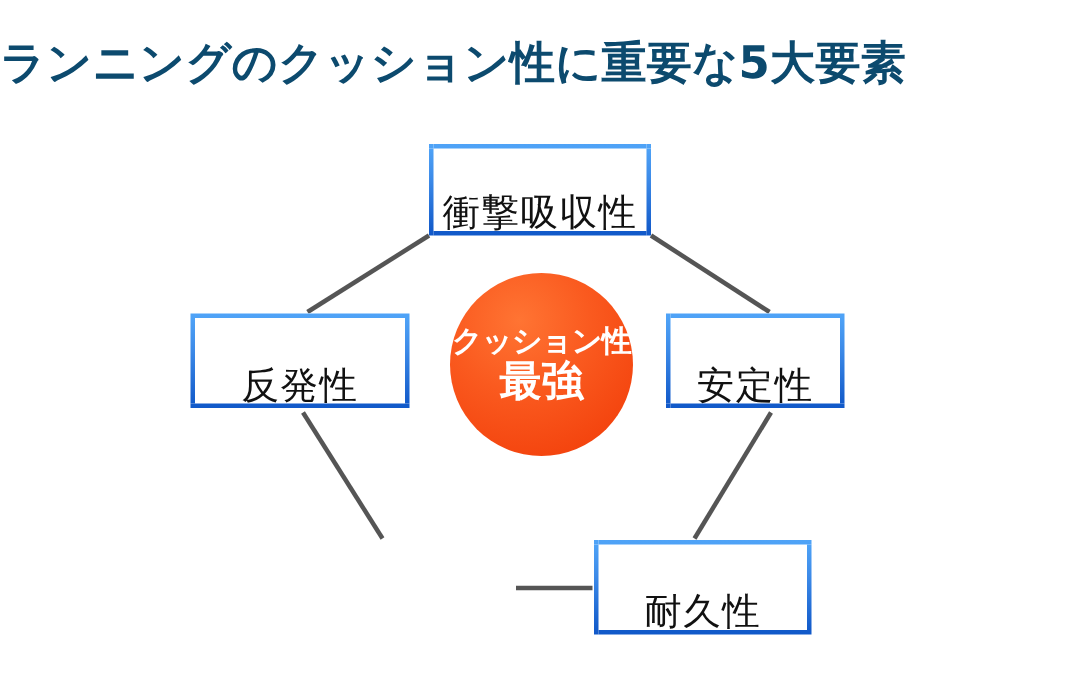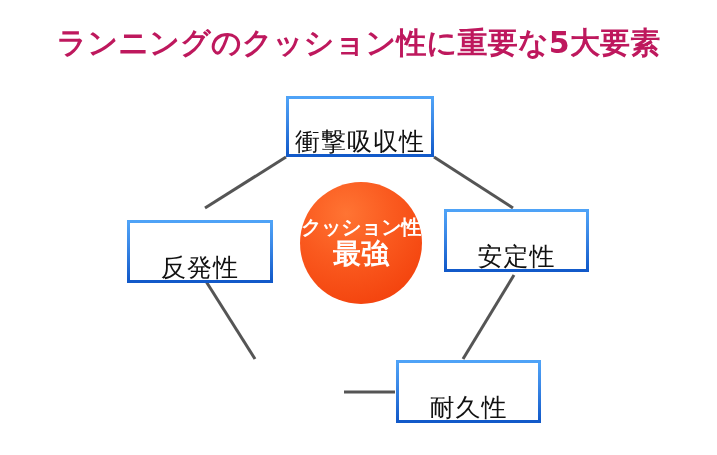--- a/index.html
+++ b/index.html
@@ -18,24 +18,24 @@
     background: #ffffff;
     overflow: hidden;
   }
 
   
   #title {
     position: absolute;
     left: 0;
     top: 23px;
     width: 717px;
-    text-align: center;
+    text-align: left;
     font-size: 30px;
     font-weight: bold;
-    color: #be185d;
+    color: #0c4a6e;
     letter-spacing: 0.2px;
     line-height: 40px;
     white-space: nowrap;
   }
 
   
   #connectors {
     position: absolute;
     left: 0;
     top: 0;
@@ -57,22 +57,22 @@
   .node-label {
     font-size: 25px;
     font-weight: 400;
     color: #111111;
     letter-spacing: 1px;
     line-height: 1;
     white-space: nowrap;
   }
 
   #node-shock    { left: 286px; top:  96px; width: 148px; height: 61px; }
-  #node-rebound  { left: 127px; top: 220px; width: 146px; height: 63px; }
-  #node-stable   { left: 444px; top: 209px; width: 145px; height: 63px; }
+  #node-rebound  { left: 127px; top: 209px; width: 146px; height: 63px; }
+  #node-stable   { left: 444px; top: 209px; width: 119px; height: 63px; }
   #node-light    { left: 196px; top: 360px; width: 146px; height: 63px; }
   #node-durable  { left: 396px; top: 360px; width: 145px; height: 63px; }
 
   
   #core {
     position: absolute;
     left: 300px;
     top: 182px;
     width: 122px;
     height: 122px;

